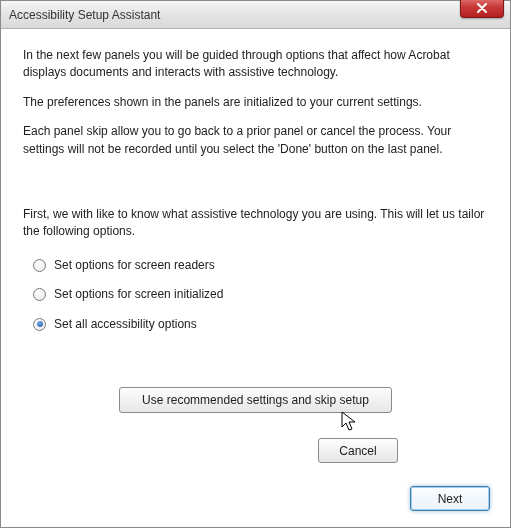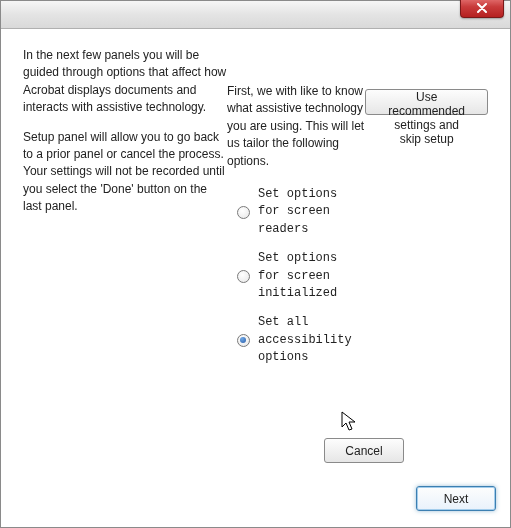--- a/index.html
+++ b/index.html
@@ -51,26 +51,26 @@
     box-shadow: 0 1px 2px rgba(0,0,0,0.3);
   }
   .close-btn svg { display: block; }
   .content {
     flex: 1;
     padding: 18px 22px 10px 22px;
     color: #222;
     font-size: 12px;
     line-height: 1.45;
     display: flex;
-    flex-direction: row;
+    flex-direction: column;
   }
   .intro-block p { margin: 0 0 12px 0; }
   .prompt-block { margin-top: 36px; }
   .prompt-block p { margin: 0 0 16px 0; }
-  .radios { margin: 6px 0 0 10px; font-family: Liberation Mono, monospace; }
+  .radios { margin: 6px 0 0 10px; }
   .radio-row {
     display: flex;
     align-items: center;
     margin-bottom: 12px;
     cursor: pointer;
   }
   .radio {
     width: 13px;
     height: 13px;
     border: 1px solid #7a7a7a;
@@ -100,21 +100,21 @@
     height: 24px;
     padding: 0 14px;
     background: linear-gradient(to bottom, #fdfdfd, #e6e6e6);
     border: 1px solid #8a8a8a;
     border-radius: 3px;
     cursor: pointer;
     color: #222;
   }
   .btn-wide { padding: 0 22px; height: 26px; }
   .footer {
-    padding: 10px 14px 16px 10px;
+    padding: 10px 20px 16px 10px;
     display: flex;
     justify-content: flex-end;
     gap: 12px;
   }
   .btn-footer {
     width: 80px;
     height: 25px;
   }
   .btn-default {
     border: 1px solid #3c7fb1;
@@ -128,32 +128,34 @@
     top: 410px;
     pointer-events: none;
   }
 </style>
 </head>
 <body>
 
 <div class="window">
 
   <div class="titlebar">
+    <span class="titlebar-title">Accessibility Setup Assistant</span>
     <div class="close-btn">
       <svg width="12" height="10" viewBox="0 0 12 10">
         <path d="M2 1 L10 9 M10 1 L2 9" stroke="#fff" stroke-width="2" stroke-linecap="round"></path>
       </svg>
     </div>
   </div>
 
   <div class="content">
 
     <div class="intro-block">
       <p>In the next few panels you will be guided through options that affect how Acrobat displays documents and interacts with assistive technology.</p>
-      <p>Setup panel will allow you to go back to a prior panel or cancel the process. Your settings will not be recorded until you select the 'Done' button on the last panel.</p>
+      <p>The preferences shown in the panels are initialized to your current settings.</p>
+      <p>Each panel skip allow you to go back to a prior panel or cancel the process. Your settings will not be recorded until you select the 'Done' button on the last panel.</p>
     </div>
 
     <div class="prompt-block">
       <p>First, we with like to know what assistive technology you are using. This will let us tailor the following options.</p>
 
       <div class="radios">
 
         <div class="radio-row">
           <span class="radio"></span>
           <span>Set options for screen readers</span>

